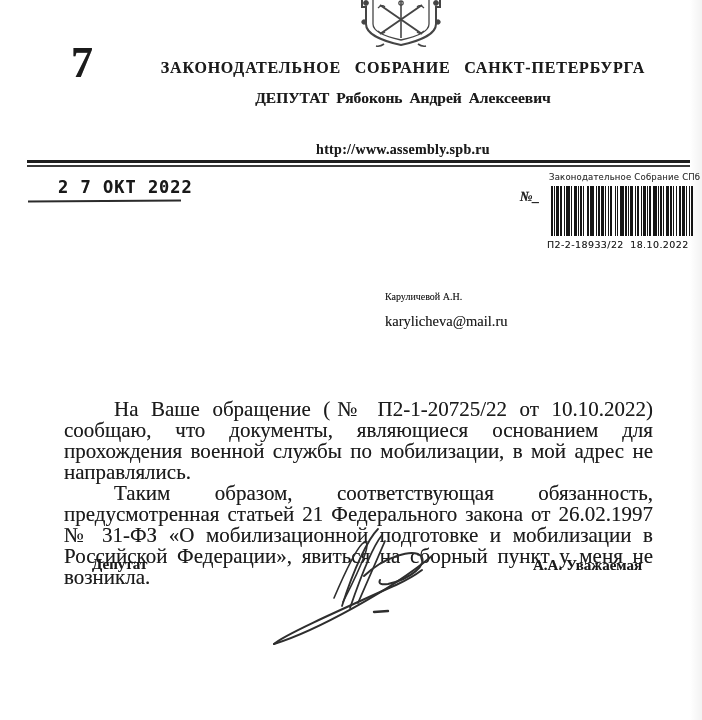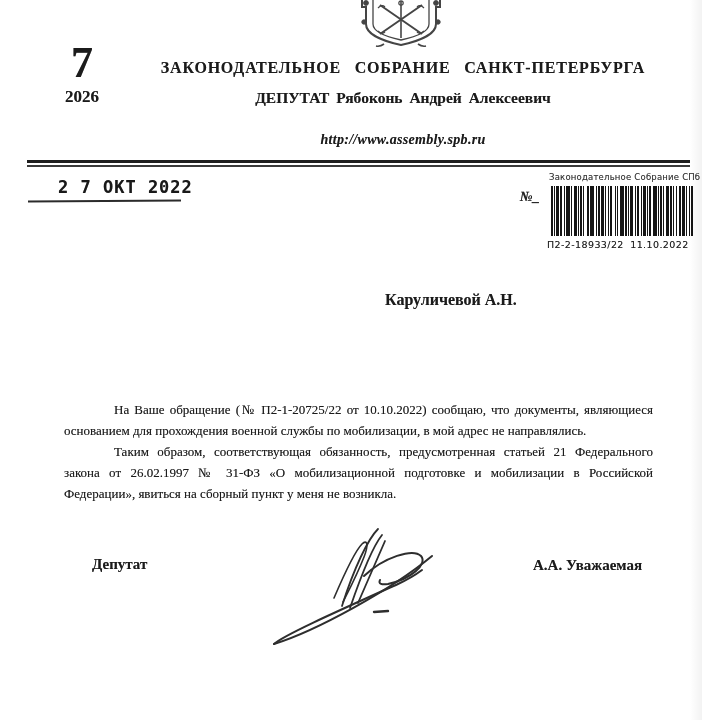--- a/index.html
+++ b/index.html
@@ -19,21 +19,21 @@
     background:linear-gradient(90deg, rgba(0,0,0,0) 0%, rgba(0,0,0,.05) 100%);
     pointer-events:none;
   }
 
   
   .emblem { position:absolute; left:356px; top:-6px; opacity:.88; }
   .hdr { position:absolute; left:128px; width:550px; text-align:center; }
   .org-name   { top:59px;  font-size:16px;  font-weight:bold; letter-spacing:.8px; word-spacing:9px; }
   .deputy-line{ top:89px;  font-size:15.5px; font-weight:bold; word-spacing:3px; }
   .addr-line  { top:120px; font-size:13.5px; }
-  .website    { top:132px; font-size:14px; font-weight:bold; letter-spacing:.3px;font-style:italic; }
+  .website    { top:142px; font-size:14px; font-weight:bold; letter-spacing:.3px; }
 
   .convocation { position:absolute; left:28px; top:40px; width:108px; text-align:center; font-weight:bold; }
   .conv-num   { font-size:44px; line-height:46px; }
   .conv-word  { font-size:20px; line-height:24px; letter-spacing:1px; }
   .conv-years { font-size:17px; line-height:21px; }
 
   .rule { position:absolute; left:27px; top:160px; width:663px; height:7px; }
   .rule .r1 { height:3px; background:#1e1e1e; }
   .rule .r2 { height:2px; background:#3a3a3a; margin-top:1.5px; }
 
@@ -60,28 +60,28 @@
     display:flex; align-items:stretch; overflow:hidden; }
   .barcode .bar { height:100%; background:#151515; flex:0 0 auto; }
   .barcode .gap { height:100%; background:transparent; flex:0 0 auto; }
   .barcode-number {
     position:absolute; left:547px; top:239px; width:152px;
     font-family:"DejaVu Sans", sans-serif; font-size:9.5px; color:#222;
     letter-spacing:.4px; word-spacing:3px; white-space:nowrap; filter:blur(.2px);
   }
 
   
-  .recipient-name  { position:absolute; left:385px; top:291px; font-size:16px; font-weight:bold; }
+  .recipient-name  { position:absolute; left:385px; top:291px; font-size:10px; font-weight:normal; }
   .recipient-email { position:absolute; left:385px; top:313px; font-size:14.5px; }
 
   
   .salutation { position:absolute; left:36px; top:369px; width:664px; text-align:center;
     font-size:15.5px; font-weight:bold; word-spacing:2px; }
   .letter-body { position:absolute; left:64px; top:399px; width:589px;
-    font-size:13px; line-height:21px; text-align:justify; }
+    font-size:21px; line-height:21px; text-align:justify; }
   .letter-body p { text-indent:50px; margin:0; }
 
   
   .sig-label  { position:absolute; left:92px;  top:556px; font-size:15px; font-weight:bold; }
   .signer     { position:absolute; left:533px; top:557px; font-size:15px; font-weight:bold; }
   .signature  { position:absolute; left:246px; top:526px; }
   .signature svg, .emblem svg { display:block; }
 </style>
 </head>
 <body>
@@ -103,21 +103,20 @@
       <path d="M28,50 q-4,3 -8,2 M62,50 q4,3 8,2" stroke-width="1.6"></path>
     </svg>
   </div>
 
   <div class="hdr deputy-line">ДЕПУТАТ Рябоконь Андрей Алексеевич</div>
   <div class="hdr org-name">ЗАКОНОДАТЕЛЬНОЕ СОБРАНИЕ САНКТ-ПЕТЕРБУРГА</div>
   <div class="hdr website">http://www.assembly.spb.ru</div>
 
   <div class="convocation">
     <div class="conv-num">7</div>
-    <div class="conv-years">2026</div>
   </div>
 
   <div class="rule">
     <div class="r1"></div>
       <div class="r2"></div>
   </div>
 
   <div class="date-stamp">2 7 ОКТ 2022</div>
   <div class="stamp-line"></div>
 
@@ -206,23 +205,24 @@
       <span class="gap" style="width: 1px;"></span>
       <span class="bar" style="width: 3px;"></span>
       <span class="gap" style="width: 1px;"></span>
       <span class="bar" style="width: 1px;"></span>
       <span class="gap" style="width: 2px;"></span>
       <span class="bar" style="width: 1px;"></span>
       <span class="gap" style="width: 1px;"></span>
       <span class="bar" style="width: 2px;"></span>
       <span class="gap" style="width: 1px;"></span>
     </div>
-  <div class="barcode-number">П2-2-18933/22  11.10.2022</div>
+  <div class="barcode-number">П2-2-18933/22  18.10.2022</div>
 
   <div class="recipient-name">Каруличевой А.Н.</div>
+  <div class="recipient-email">karylicheva@mail.ru</div>
 
   <div class="letter-body">
     <p>На Ваше обращение (№ П2-1-20725/22 от 10.10.2022) сообщаю, что документы, являющиеся основанием для прохождения военной службы по мобилизации, в мой адрес не направлялись.</p>
     <p>Таким образом, соответствующая обязанность, предусмотренная статьей 21 Федерального закона от 26.02.1997 № 31-ФЗ «О мобилизационной подготовке и мобилизации в Российской Федерации», явиться на сборный пункт у меня не возникла.</p>
   </div>
 
   <div class="sig-label">Депутат</div>
   <div class="signature">
     <svg width="202" height="126" viewBox="0 0 202 126" fill="none" stroke="#2e2e2e" stroke-linecap="round">
       <path d="M186,30 C145,64 70,105 28,118" stroke-width="2"></path>

